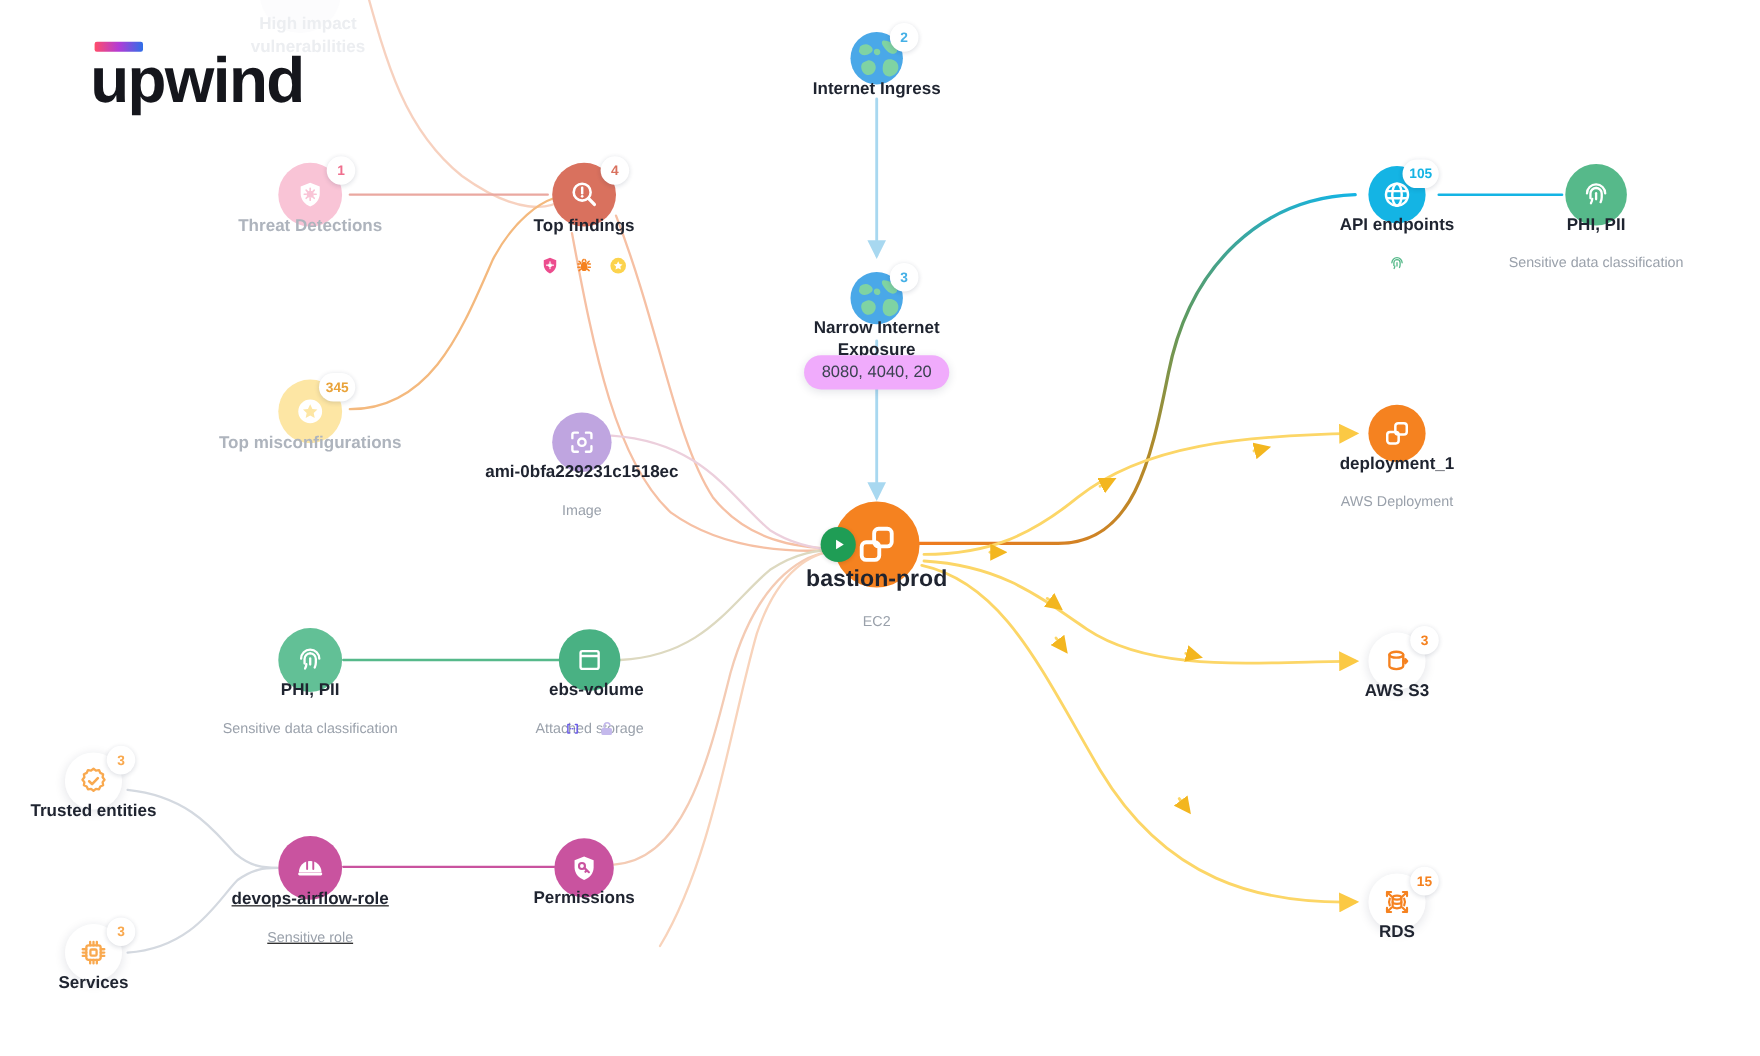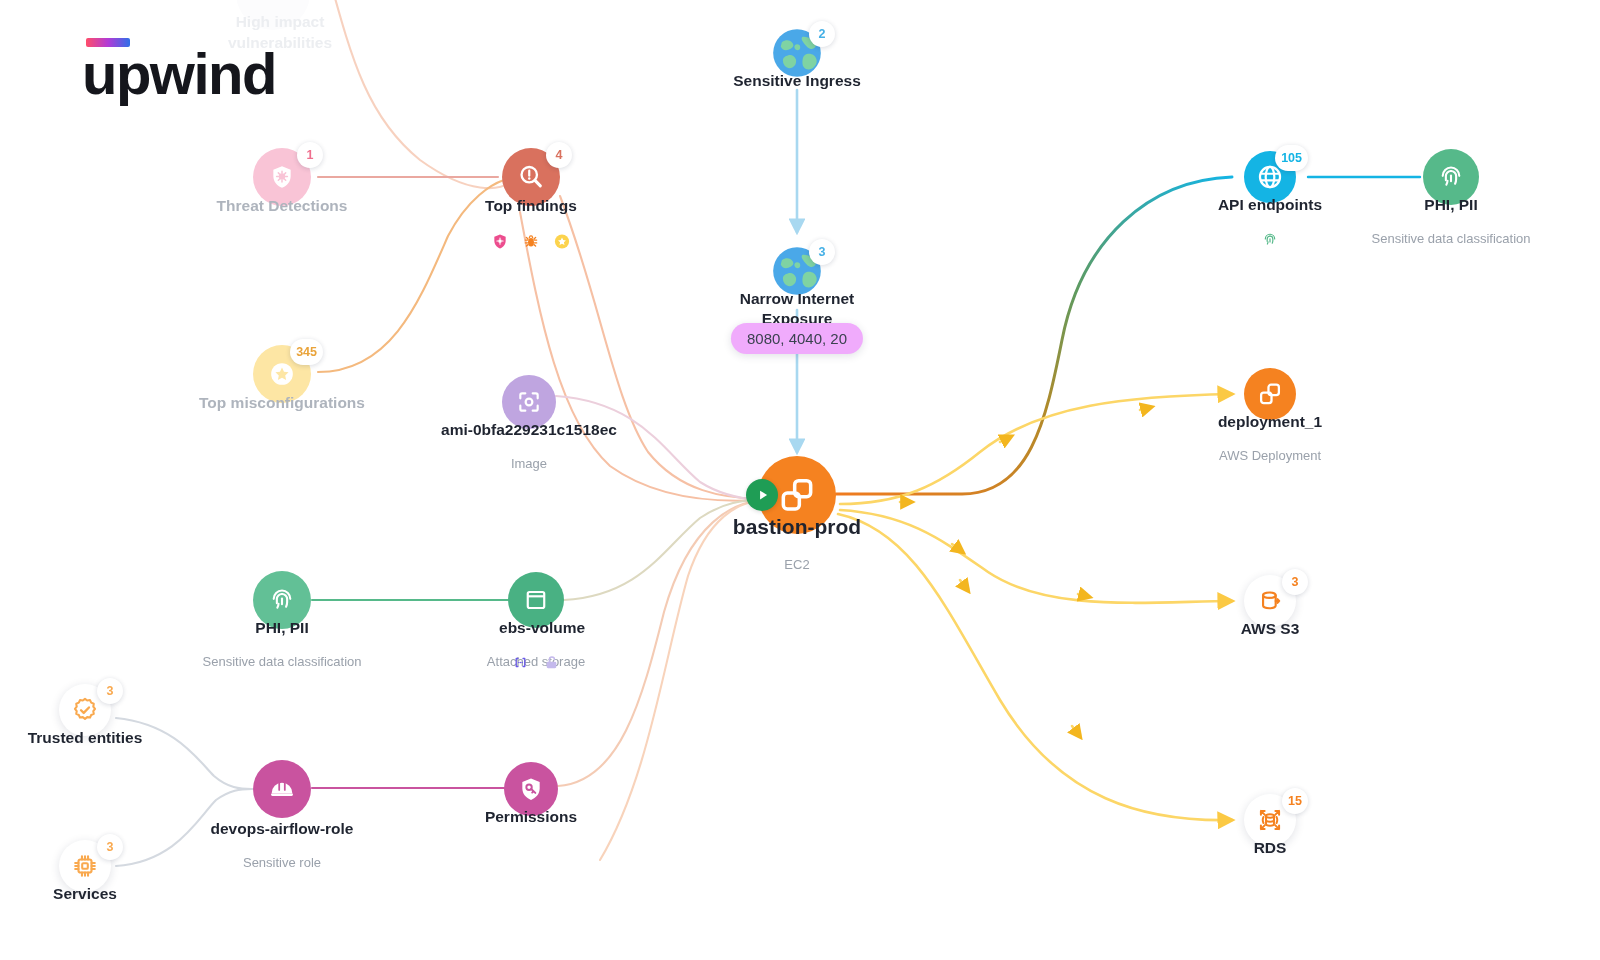--- a/index.html
+++ b/index.html
@@ -263,21 +263,21 @@
         <circle cx="24" cy="24" r="22" fill="#4aa8e8"></circle>
         <path d="M10 14 c4-3 8-2 10 1 2 3 -1 5 -4 6 -3 1 -6 0 -7 -3 Z" fill="#7fd3a3"></path>
         <path d="M16 26 c3-1 6 1 7 4 1 4 -2 8 -6 8 -3 0 -6-3 -6 -7 0 -3 2 -4 5 -5 Z" fill="#7fd3a3"></path>
         <path d="M30 9 c5 0 9 3 11 7 1 3 -2 5 -5 4 -3 -1 -5 -4 -7 -7 -1 -2 -1 -4 1 -4 Z" fill="#7fd3a3"></path>
         <path d="M33 25 c4-1 8 1 9 5 1 4 -2 8 -6 9 -4 1 -7-2 -7-6 0 -4 1 -7 4 -8 Z" fill="#7fd3a3"></path>
         <path d="M24 16 c2 0 3 1 3 3 0 2-2 3-4 2 -2-1 -2-5 1 -5 Z" fill="#7fd3a3"></path>
       </svg>
       <div class="badge" style="color:#45b0e6;">2</div>
     </div>
     <div class="node-label-wrap" style="top:44px;">
-      <div class="node-title">Sensitive Ingress</div>
+      <div class="node-title">Internet Ingress</div>
     </div>
   </div>
 
   <div class="node" style="left:797px; top:271px;">
     <div class="node-circle" style="width:52px;height:52px;">
       <svg class="icon" width="52" height="52" viewBox="0 0 48 48">
         <circle cx="24" cy="24" r="22" fill="#4aa8e8"></circle>
         <path d="M10 14 c4-3 8-2 10 1 2 3 -1 5 -4 6 -3 1 -6 0 -7 -3 Z" fill="#7fd3a3"></path>
         <path d="M16 26 c3-1 6 1 7 4 1 4 -2 8 -6 8 -3 0 -6-3 -6 -7 0 -3 2 -4 5 -5 Z" fill="#7fd3a3"></path>
         <path d="M30 9 c5 0 9 3 11 7 1 3 -2 5 -5 4 -3 -1 -5 -4 -7 -7 -1 -2 -1 -4 1 -4 Z" fill="#7fd3a3"></path>
@@ -492,21 +492,21 @@
   </div>
 
   <div class="node" style="left:282px; top:789px;">
     <div class="node-circle" style="width:58px;height:58px;background:#c9539f;">
       <svg class="icon" width="28" height="28" viewBox="0 0 24 24">
         <path d="M3.2 15.4 a8.8 8.8 0 0 1 17.6 0 Z" fill="#ffffff"></path>
         <path d="M9.6 6.6 v6.2 M14.4 6.6 v6.2" stroke="#c9539f" stroke-width="1.5" stroke-linecap="round"></path>
         <rect x="2.6" y="15.6" width="18.8" height="2.3" rx="1.15" fill="#ffffff"></rect>
       </svg>
     </div>
-    <div class="node-label-wrap" style="top:59px;">
+    <div class="node-label-wrap" style="top:48px;text-decoration:underline;">
       <div class="node-title">devops-airflow-role</div>
       <div class="node-sub">Sensitive role</div>
     </div>
   </div>
 
   <div class="node" style="left:531px; top:789px;">
     <div class="node-circle" style="width:54px;height:54px;background:#c9539f;">
       <svg class="icon" width="26" height="26" viewBox="0 0 24 24">
         <path d="M12 2.4 L20 5.6 V11.4 c0 5.2-3.4 8.9-8 10.7 -4.6-1.8-8-5.5-8-10.7 V5.6 Z" fill="#ffffff"></path>
         <circle cx="10.2" cy="10.4" r="2.5" fill="none" stroke="#c9539f" stroke-width="1.8"></circle>

